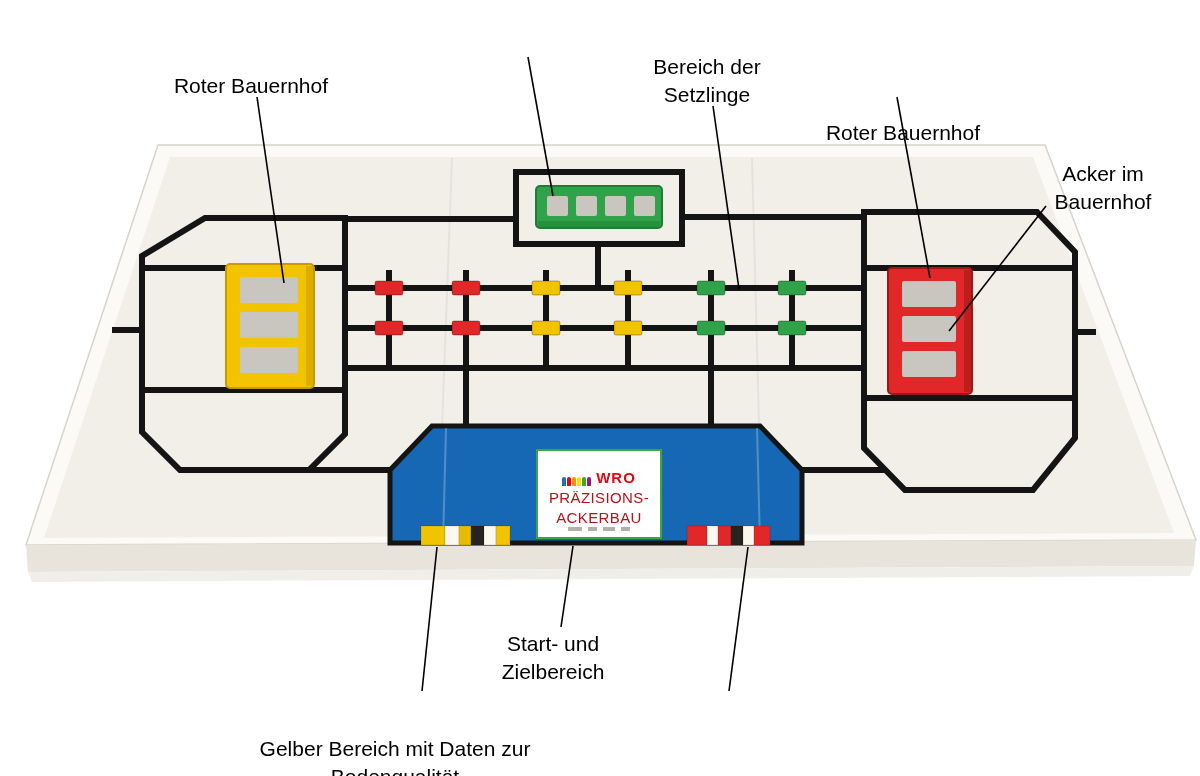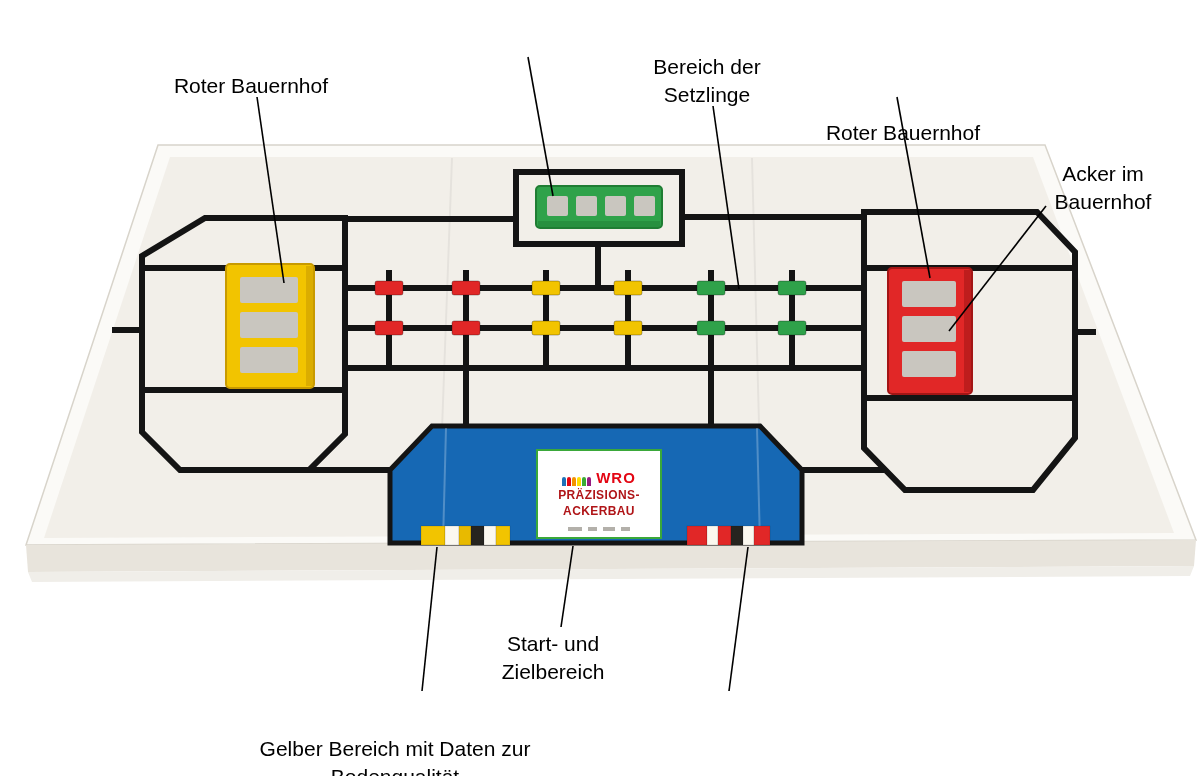--- a/index.html
+++ b/index.html
@@ -14,21 +14,21 @@
   }
   .sign {
     position:absolute; left:536px; top:449px; width:126px; height:90px;
     background:#ffffff; border:2px solid #3aa83a; box-sizing:border-box;
     display:flex; flex-direction:column; align-items:center; padding-top:22px;
   }
   .sign-logo-row { display:flex; align-items:flex-end; height:13px; margin-bottom:2px; }
   .figs { display:inline-flex; align-items:flex-end; margin-right:4px; }
   .figs span { width:4px; height:9px; display:inline-block; margin-right:1px; border-radius:2px 2px 0 0; }
   .wro { color:#e30613; font-weight:bold; font-size:15px; letter-spacing:1px; }
-  .sign-title { color:#b01518; font-weight:bold; font-size:12px; letter-spacing:0.4px; line-height:1.3; }
+  .sign-title { color:#b01518; font-weight:normal; font-size:15px; letter-spacing:0.4px; line-height:1.3; }
   .sponsors { margin-top:auto; margin-bottom:6px; display:flex; gap:6px; align-items:center; }
   .sponsors span { height:4px; background:#b3b0aa; display:inline-block; }
   .sponsors span:nth-child(1){width:14px;}
   .sponsors span:nth-child(2){width:9px;}
   .sponsors span:nth-child(3){width:12px;}
   .sponsors span:nth-child(4){width:9px;}
 </style>
 </head>
 <body>
 

